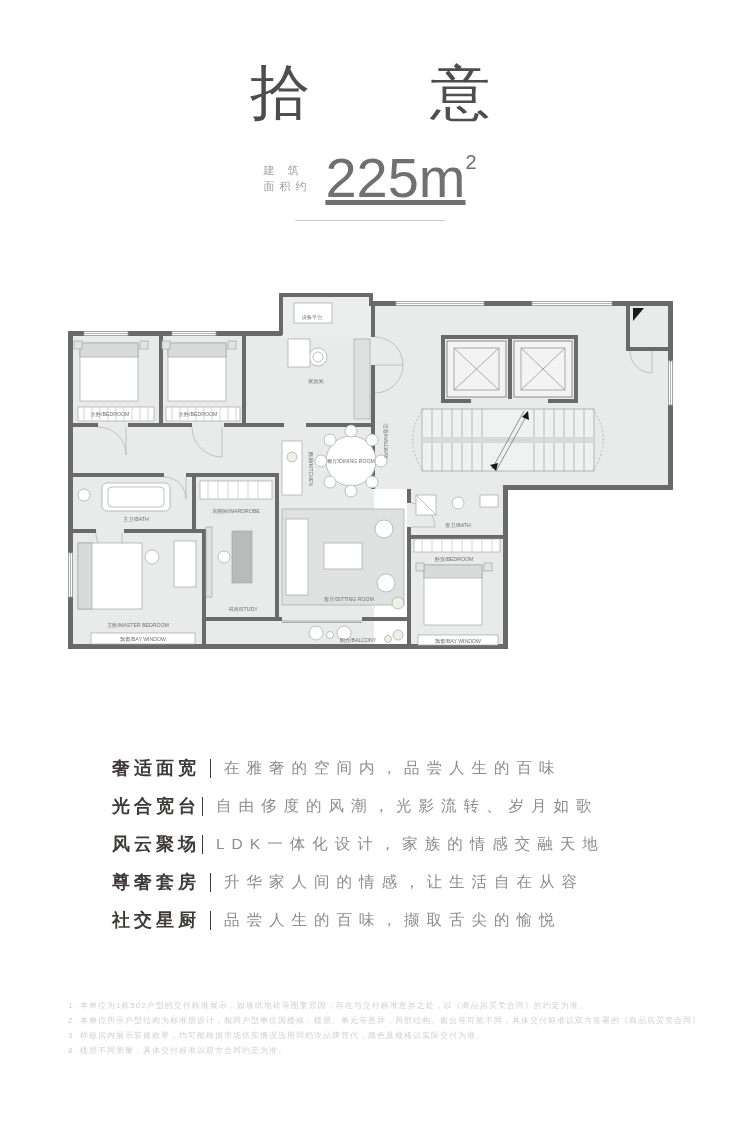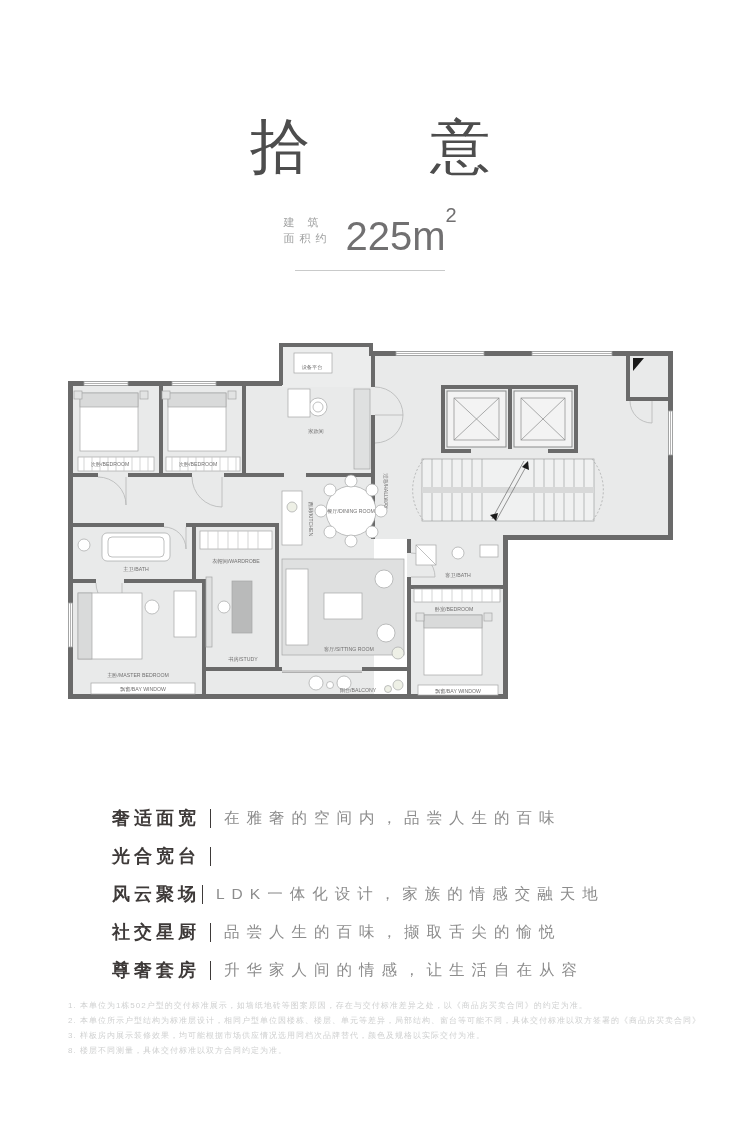--- a/index.html
+++ b/index.html
@@ -1,25 +1,25 @@
 <!DOCTYPE html>
 <html><head>
 <meta charset="utf-8">
 <style>
   * { margin:0; padding:0; box-sizing:border-box; }
   html,body { background:#ffffff; }
   body { font-family:"Liberation Sans","DejaVu Sans",sans-serif; }
   .page { position:relative; width:740px; height:1134px; background:#fff; overflow:hidden; }
 
   
-  .hero { padding-top:114px; text-align:center; }
+  .hero { padding-top:60px; text-align:center; }
   .title { font-size:60px; font-weight:300; color:#4d4d4d; letter-spacing:52px; text-indent:52px; line-height:1.1; }
   .area-row { margin-top:24px; display:flex; justify-content:center; align-items:center; gap:14px; }
   .area-prefix { text-align:left; color:#9fa0a0; font-size:11px; line-height:16px; letter-spacing:5px; }
-  .area-value { font-size:40px; color:#717071; font-weight:400; line-height:1; }
+  .area-value { font-size:56px; color:#717071; font-weight:400; line-height:1;text-decoration:underline; }
   .area-sup { font-size:20px; color:#717071; vertical-align:28px; }
   .hr { width:150px; height:1px; background:#c9caca; margin:14px auto 18px; }
   .subtitle { font-size:16px; color:#727171; letter-spacing:17px; text-indent:17px; }
 
   
   .plan-wrap { margin:70px 0 0 66px; width:614px; }
   svg text { font-family:"Liberation Sans","DejaVu Sans",sans-serif; }
   .rlabel { font-size:5.2px; fill:#727171; text-anchor:middle; }
 
   
@@ -318,35 +318,36 @@
 
   <div class="features">
     <div class="feature-row">
       <span class="feature-label">奢适面宽</span>
       <span class="feature-sep"></span>
       <span class="feature-desc">在雅奢的空间内，品尝人生的百味</span>
     </div>
     <div class="feature-row">
       <span class="feature-label">光合宽台</span>
       <span class="feature-sep"></span>
+      <span class="feature-desc">自由侈度的风潮，光影流转、岁月如歌</span>
     </div>
     <div class="feature-row">
       <span class="feature-label">风云聚场</span>
       <span class="feature-sep"></span>
       <span class="feature-desc">LDK一体化设计，家族的情感交融天地</span>
     </div>
     <div class="feature-row">
+      <span class="feature-label">尊奢套房</span>
+      <span class="feature-sep"></span>
+      <span class="feature-desc">升华家人间的情感，让生活自在从容</span>
+    </div>
+    <div class="feature-row">
       <span class="feature-label">社交星厨</span>
       <span class="feature-sep"></span>
       <span class="feature-desc">品尝人生的百味，撷取舌尖的愉悦</span>
-    </div>
-    <div class="feature-row">
-      <span class="feature-label">尊奢套房</span>
-      <span class="feature-sep"></span>
-      <span class="feature-desc">升华家人间的情感，让生活自在从容</span>
     </div>
   </div>
 
   <div class="notes">
     <div class="note-line">1. 本单位为1栋502户型的交付标准展示，如墙纸地砖等图案原因，存在与交付标准差异之处，以《商品房买卖合同》的约定为准。</div>
     <div class="note-line">2. 本单位所示户型结构为标准层设计，相同户型单位因楼栋、楼层、单元等差异，局部结构、窗台等可能不同，具体交付标准以双方签署的《商品房买卖合同》及附件约定为准。</div>
     <div class="note-line">3. 样板房内展示装修效果，均可能根据市场供应情况选用同档次品牌替代，颜色及规格以实际交付为准。</div>
     <div class="note-line">8. 楼层不同测量，具体交付标准以双方合同约定为准。</div>
   </div>
 

